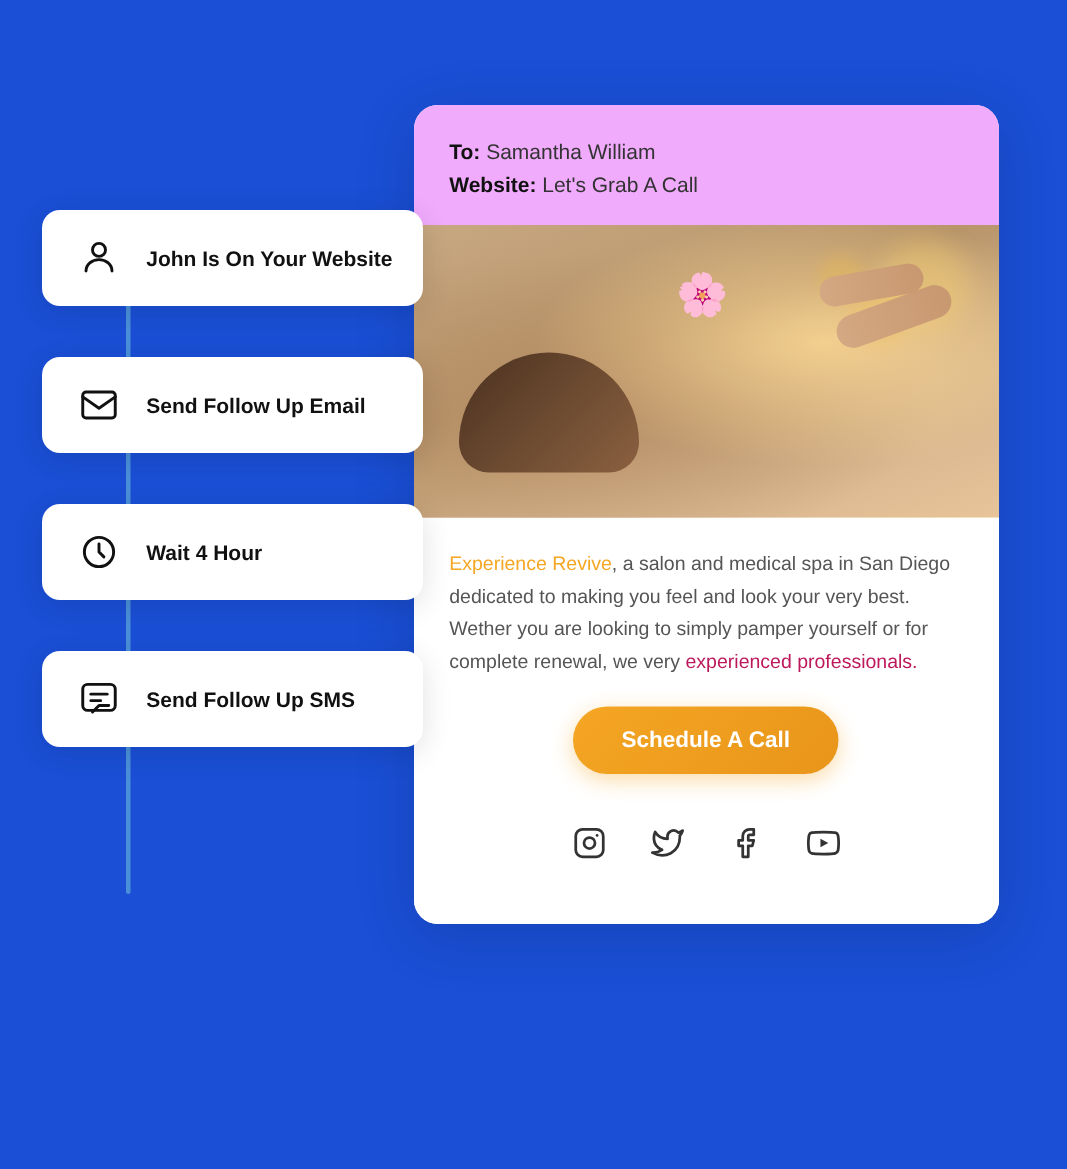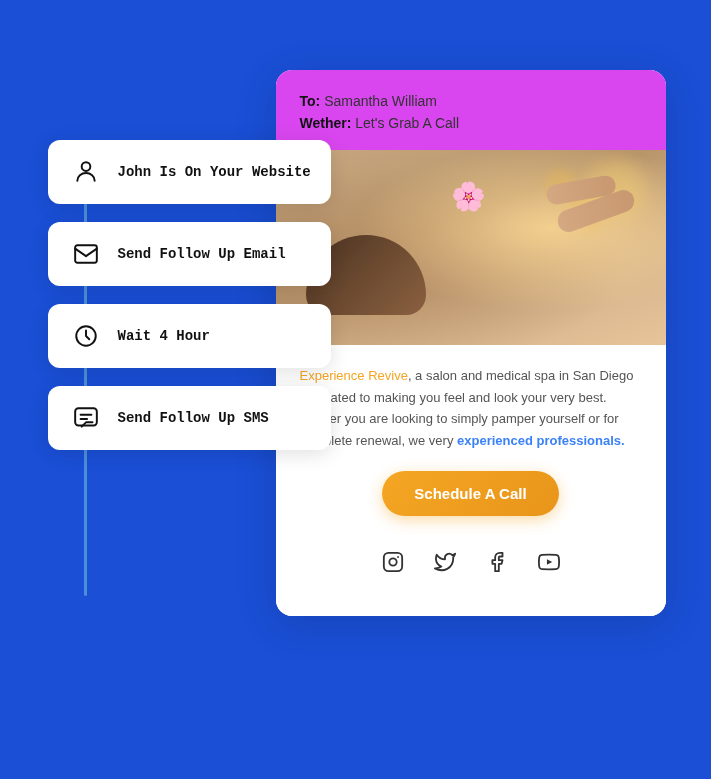--- a/index.html
+++ b/index.html
@@ -32,21 +32,21 @@
       top: 50px;
       width: 390px;
       background: #ffffff;
       border-radius: 16px;
       box-shadow: 0 8px 40px rgba(0,0,0,0.15);
       overflow: hidden;
     }
 
     .email-header {
       padding: 20px 24px 16px;
-      background: #d946ef;
+      background: #f0abfc;
     }
 
     .email-header p {
       font-size: 14px;
       color: #333;
       line-height: 1.6;
     }
 
     .email-header p strong {
       font-weight: 700;
@@ -119,22 +119,22 @@
       color: #555;
       line-height: 1.65;
     }
 
     .brand-name {
       color: #f5a623;
       font-weight: 400;
     }
 
     .highlight-text {
-      color: #3b82f6;
-      font-weight: 700;
+      color: #be185d;
+      font-weight: 400;
     }
 
     .cta-button {
       display: block;
       margin: 20px auto;
       padding: 14px 32px;
       background: linear-gradient(135deg, #f5a623 0%, #e8951a 100%);
       color: #fff;
       font-weight: 700;
       font-size: 15px;
@@ -159,26 +159,25 @@
       align-items: center;
       justify-content: center;
       color: #333;
       font-size: 18px;
       cursor: pointer;
     }
 
     
     .workflow-cards {
       position: absolute;
-      left: 32px;
+      left: 12px;
       top: 120px;
       display: flex;
       flex-direction: column;
-      gap: 18px;
-      font-family: Liberation Mono, monospace;
+      gap: 34px;
     }
 
     .workflow-card {
       background: #ffffff;
       border-radius: 12px;
       padding: 14px 20px;
       display: flex;
       align-items: center;
       gap: 14px;
       box-shadow: 0 4px 20px rgba(0,0,0,0.12);
@@ -282,21 +281,21 @@
   </div>
 
   <div class="email-card">
 
     <div class="email-header">
       <p>
         <strong>To:</strong>
         <span>Samantha William</span>
       </p>
       <p>
-        <strong>Wether:</strong>
+        <strong>Website:</strong>
         <span>Let's Grab A Call</span>
       </p>
     </div>
 
     <div class="email-image">
       <div class="spa-bg"></div>
       <div class="bokeh bokeh-1"></div>
       <div class="bokeh bokeh-2"></div>
       <div class="bokeh bokeh-3"></div>
       <div class="flower">🌸</div>

